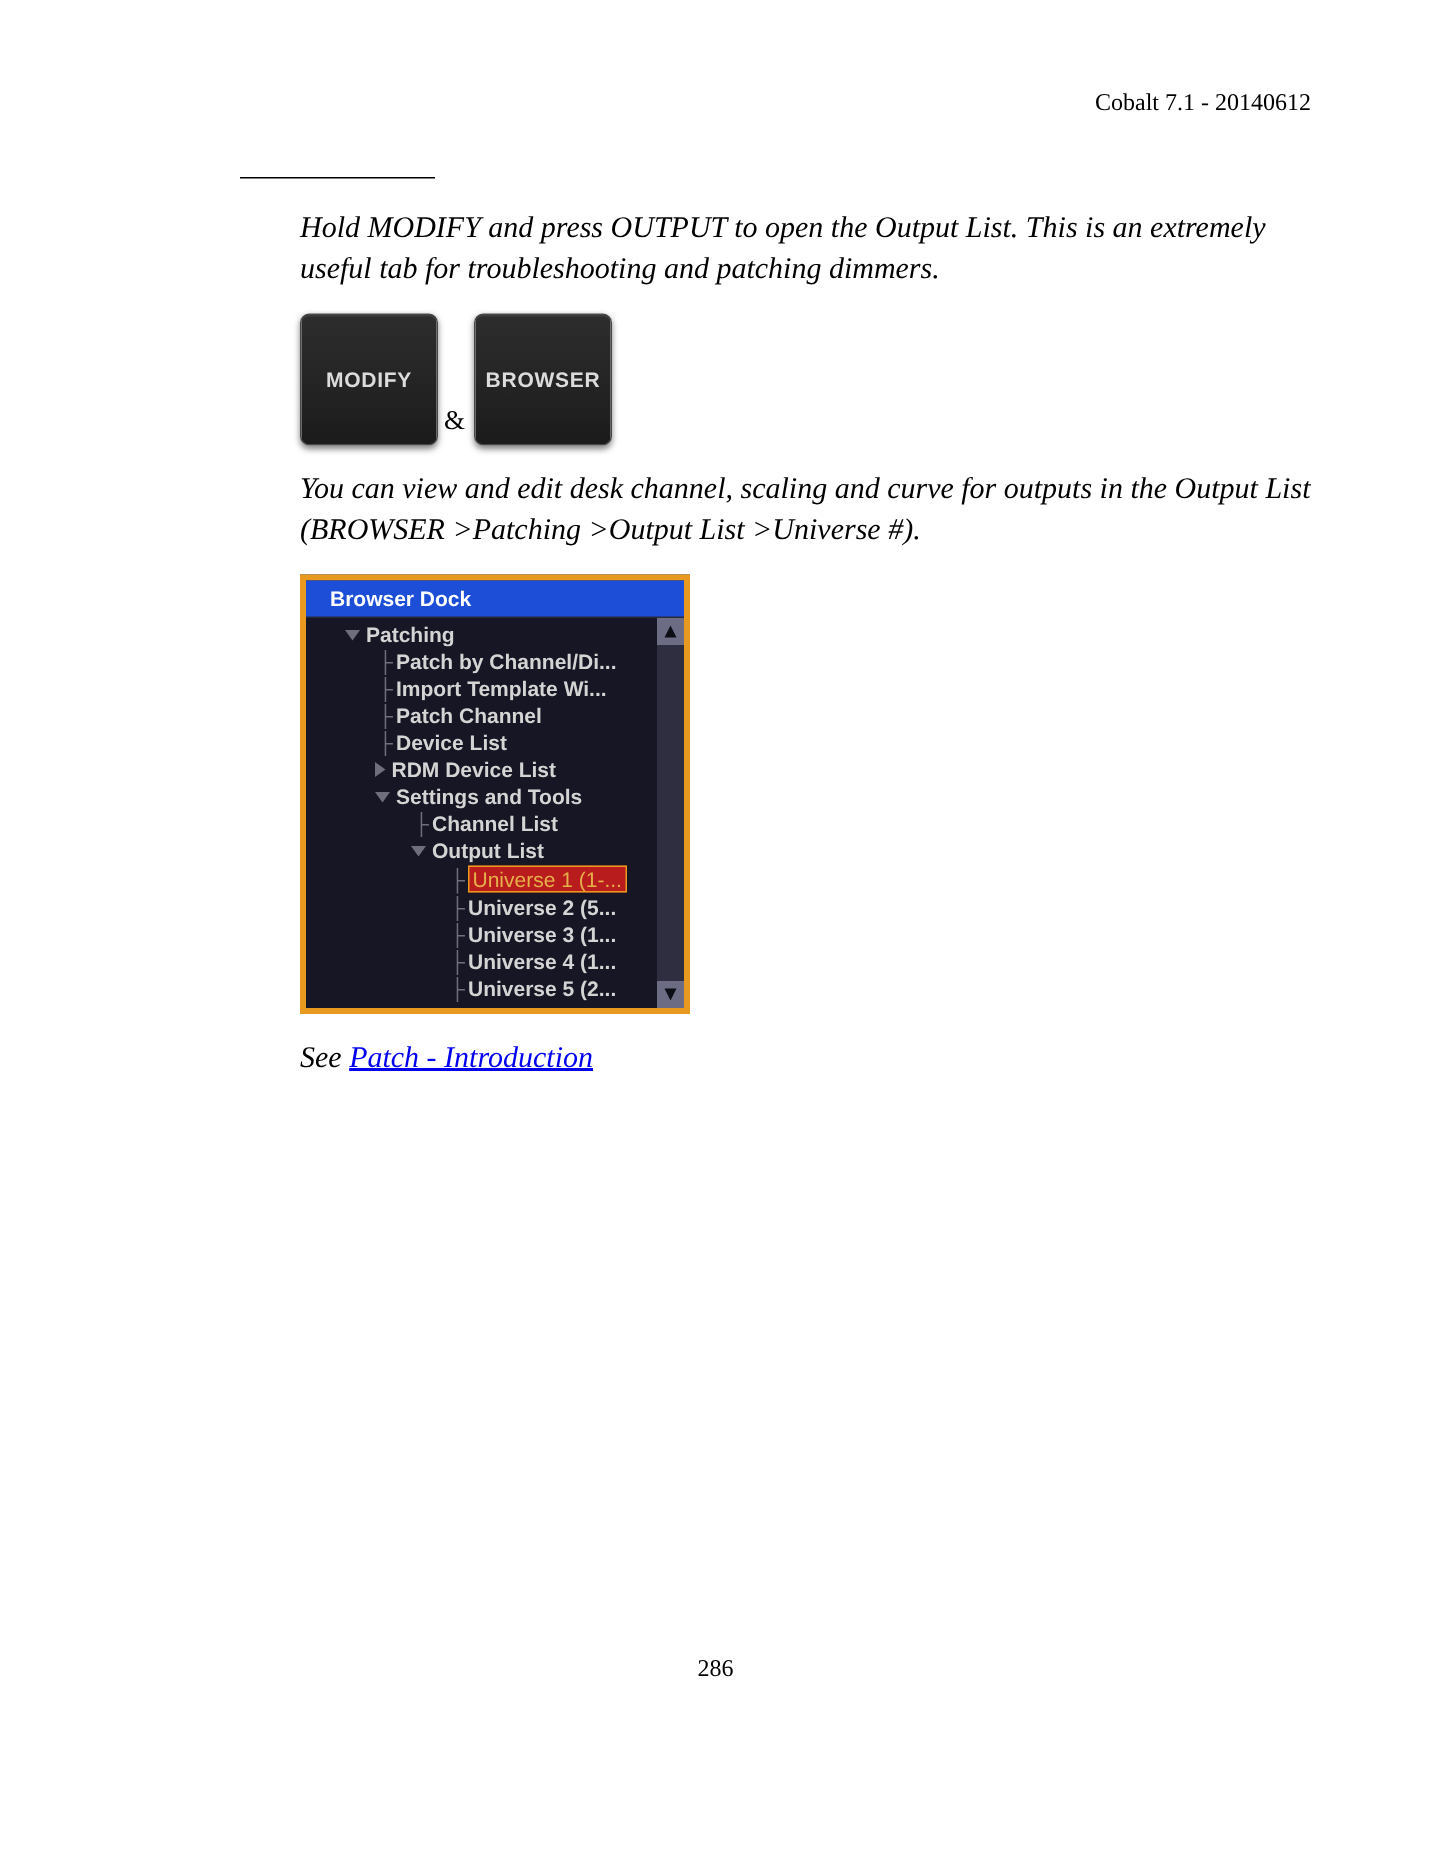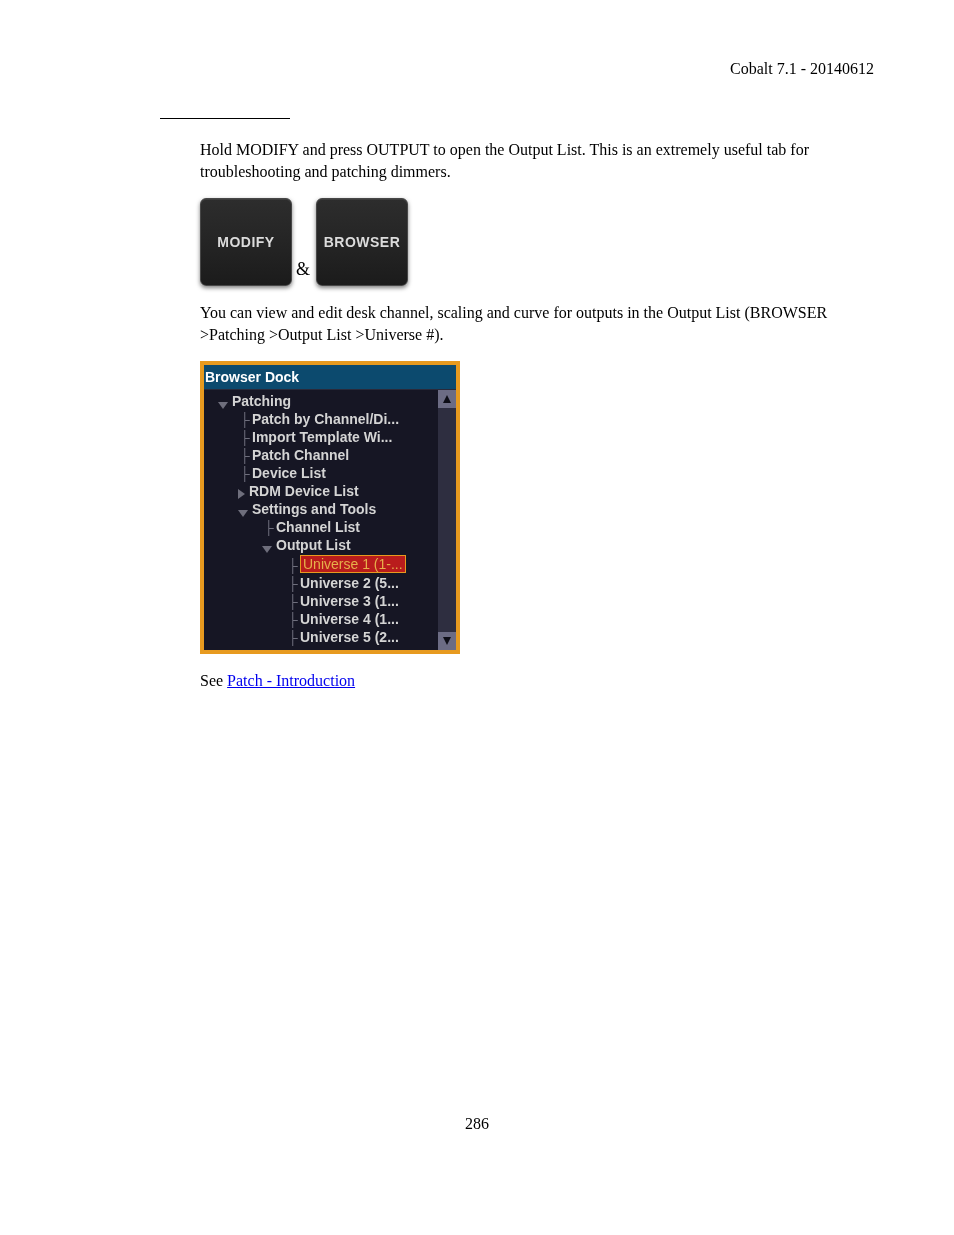--- a/index.html
+++ b/index.html
@@ -26,23 +26,24 @@
     border: none;
     border-top: 1.5px solid #000;
     width: 130px;
     margin: 20px 0 20px 80px;
   }
   .content {
     margin-left: 120px;
     margin-right: 0;
   }
   .para {
-    font-size: 16px;
+    font-size: 20px;
     line-height: 1.35;
     margin: 14px 0;
+    font-style: italic;
   }
   .key-row {
     display: flex;
     align-items: flex-end;
     margin: 16px 0;
   }
   .key-btn {
     width: 92px;
     height: 88px;
     background: linear-gradient(180deg,#2d2d2d 0%,#232323 60%,#1b1b1b 100%);
@@ -66,24 +67,24 @@
   .browser-dock {
     width: 260px;
     border: 4px solid #e79a1f;
     background: #161624;
     font-family: "Lucida Sans", "Segoe UI", Arial, sans-serif;
     font-size: 14px;
     color: #c9c9c9;
     margin: 16px 0;
   }
   .bd-title {
-    background: #0c4a6e;
+    background: #1d4ed8;
     color: #ffffff;
     font-weight: bold;
-    padding: 4px 1px;
+    padding: 4px 16px;
     border-bottom: 1px solid #2a2a3a;
   }
   .bd-body {
     display: flex;
     align-items: stretch;
   }
   .bd-tree {
     flex: 1;
     padding: 2px 0 4px 0;
     min-width: 0;
@@ -98,22 +99,22 @@
   }
   .bd-scroll .arrow {
     height: 18px;
     background: #6c6c84;
     display:flex;align-items:center;justify-content:center;
   }
   .bd-scroll .arrow svg{width:10px;height:10px;fill:#0d0d16;}
   .bd-scroll .track { flex:1; background:#2e2e40; }
   .tree-row {
     display: flex;
-    align-items: flex-end;
-    padding: 1px 0;
+    align-items: center;
+    padding: 1px 12px;
     white-space: nowrap;
     overflow: hidden;
   }
   .ind { display:inline-block; }
   .ind1{width:14px;} .ind2{width:34px;} .ind3{width:58px;} .ind4{width:82px;}
   .tri {
     width: 0; height: 0;
     display:inline-block;
     margin-right:4px;
     vertical-align: middle;
@@ -136,21 +137,21 @@
     padding:0 2px;
   }
   .tree-label { overflow:hidden; text-overflow:clip; }
   .link-blue {
     color: #0000ee;
     text-decoration: underline;
     cursor: pointer;
   }
   .pagenum {
     position: absolute;
-    bottom: 102px;
+    bottom: 113px;
     left: 0;
     width: 100%;
     text-align: center;
     font-size: 16px;
   }
 </style>
 </head>
 <body>
 
 <div class="page">

